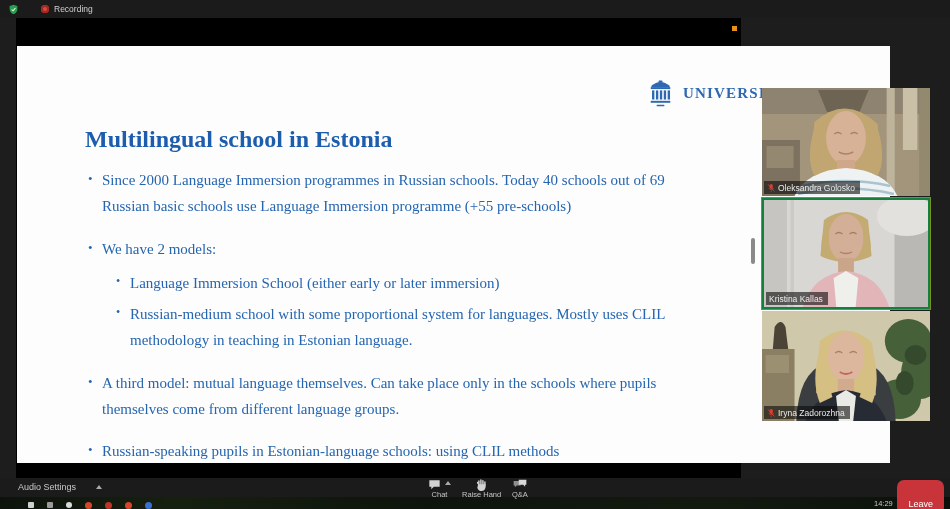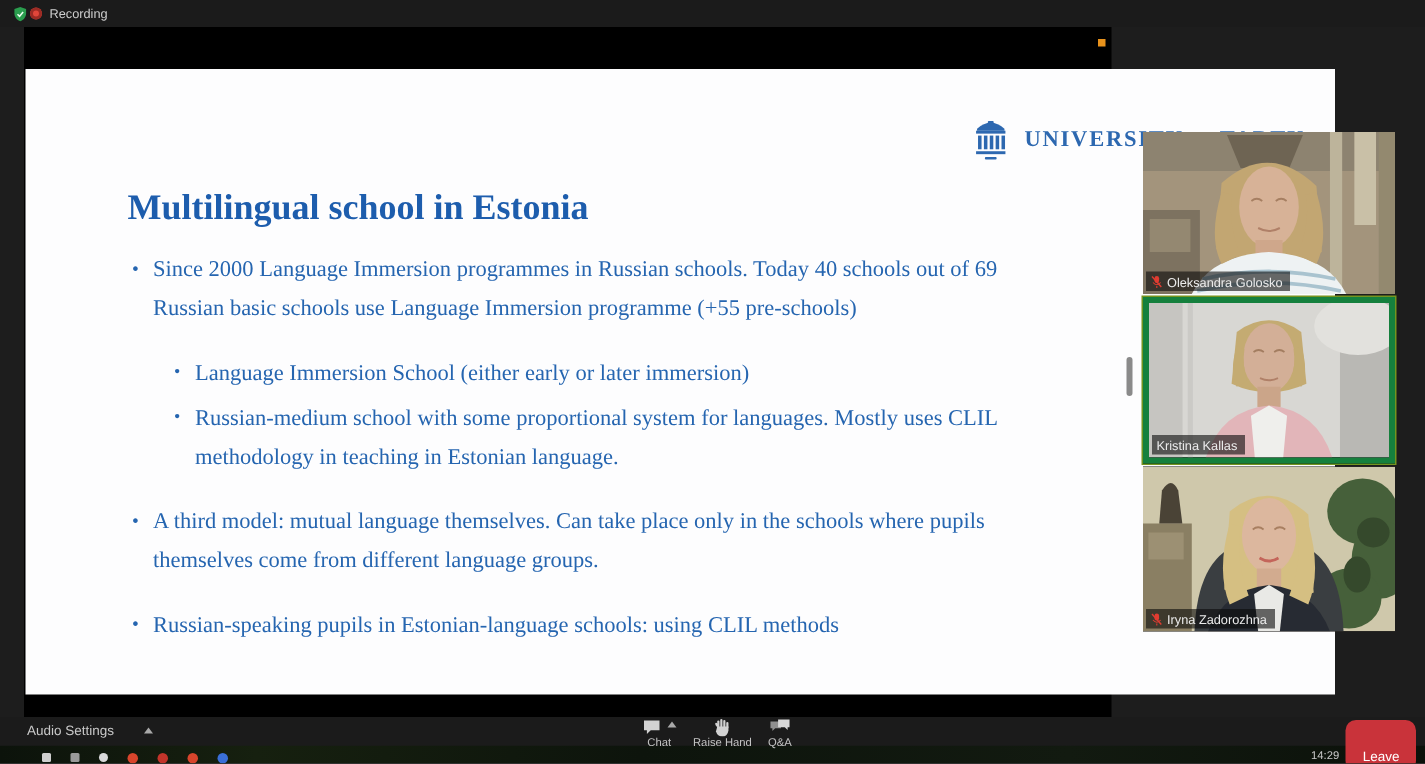--- a/index.html
+++ b/index.html
@@ -2,21 +2,21 @@
 <html><head>
 <meta charset="utf-8">
 <style>
   * { margin:0; padding:0; box-sizing:border-box; }
   html,body { background:#000; }
   body { font-family:"Liberation Sans", sans-serif; }
   .screen { position:relative; width:950px; height:509px; background:#1d1d1d; overflow:hidden; }
 
   
   .topbar { position:absolute; top:0; left:0; width:950px; height:18px; background:#1b1b1b;
-            display:flex; align-items:center; padding-left:8px; gap:1px; z-index:5; }
+            display:flex; align-items:center; padding-left:8px; gap:22px; z-index:5; }
   .rec-wrap { display:flex; align-items:center; gap:5px; }
   .rec-dot { width:8px; height:8px; border-radius:50%; background:#e0463a; box-shadow:inset 0 0 0 2px #9c2b24; }
   .rec-label { font-size:8.5px; color:#cfcfcf; }
 
   
   .share-area { position:absolute; left:16px; top:18px; width:725px; height:460px; background:#000; }
   .orange-dot { position:absolute; left:716px; top:8px; width:5px; height:5px; background:#e8921c; }
   .slide { position:absolute; left:1px; top:28px; width:873px; height:417px; background:#fdfdfe; }
 
   .logo { position:absolute; top:32px; right:20px; display:flex; align-items:center; gap:9px; }
@@ -30,21 +30,21 @@
              font-family:"Liberation Serif", serif; font-size:15px; color:#2565b0; line-height:1.72; }
   .b1 { position:relative; padding-left:14px; }
   .b1::before { content:"•"; position:absolute; left:0; top:0; font-size:13px; }
   .b2 { position:relative; margin-left:28px; padding-left:14px; }
   .b2::before { content:"•"; position:absolute; left:0; top:0; font-size:12px; }
   .mb-lg { margin-bottom:17px; } .mb-md { margin-bottom:9px; } .mb-sm { margin-bottom:5px; }
 
   
   .tile { position:absolute; left:762px; width:168px; background:#000; overflow:hidden; }
   .tile svg { display:block; width:100%; height:100%; }
-  .tile.active { border:4px solid #15803d; box-shadow:0 0 0 1px #74941f; }
+  .tile.active { border:2px solid #15803d; box-shadow:0 0 0 1px #74941f; }
   .nametag { position:absolute; left:2px; bottom:2px; background:rgba(10,10,10,0.6);
              display:flex; align-items:center; gap:3px; padding:1.5px 5px 1.5px 3px; }
   .nametag .nm { font-size:8.5px; color:#ececec; }
   .scrollbar { position:absolute; left:751px; top:238px; width:4px; height:26px; background:#8a8a8a; border-radius:2px; }
 
   
   .toolbar { position:absolute; left:0; top:478px; width:950px; height:19px; background:#1b1b1b; z-index:5; }
   .audio-settings { position:absolute; left:18px; top:4px; display:flex; align-items:center; gap:20px;
                     font-size:9px; color:#c9c9c9; cursor:default; }
   .caret-up { width:0; height:0; border-left:3.5px solid transparent; border-right:3.5px solid transparent; border-bottom:4px solid #a9a9a9; }
@@ -105,20 +105,21 @@
           <span>UNIVERSITY</span>
           <span class="of">OF</span>
           <span>TARTU</span>
         </span>
       </div>
 
       <div class="slide-title">Multilingual school in Estonia</div>
 
       <div class="bullets">
         <div class="b1 mb-lg">Since 2000 Language Immersion programmes in Russian schools. Today 40 schools out of 69 Russian basic schools use Language Immersion programme (+55 pre-schools)</div>
+        <div class="b1 mb-md">We have 2 models:</div>
         <div class="b2 mb-sm">Language Immersion School (either early or later immersion)</div>
         <div class="b2 mb-lg">Russian-medium school with some proportional system for languages. Mostly uses CLIL methodology in teaching in Estonian language.</div>
         <div class="b1 mb-lg">A third model: mutual language themselves. Can take place only in the schools where pupils themselves come from different language groups.</div>
         <div class="b1">Russian-speaking pupils in Estonian-language schools: using CLIL methods</div>
       </div>
     </div>
   </div>
 
   <div class="tile" style="top:88px; height:108px;">
     <svg viewBox="0 0 186 108" preserveAspectRatio="none">

